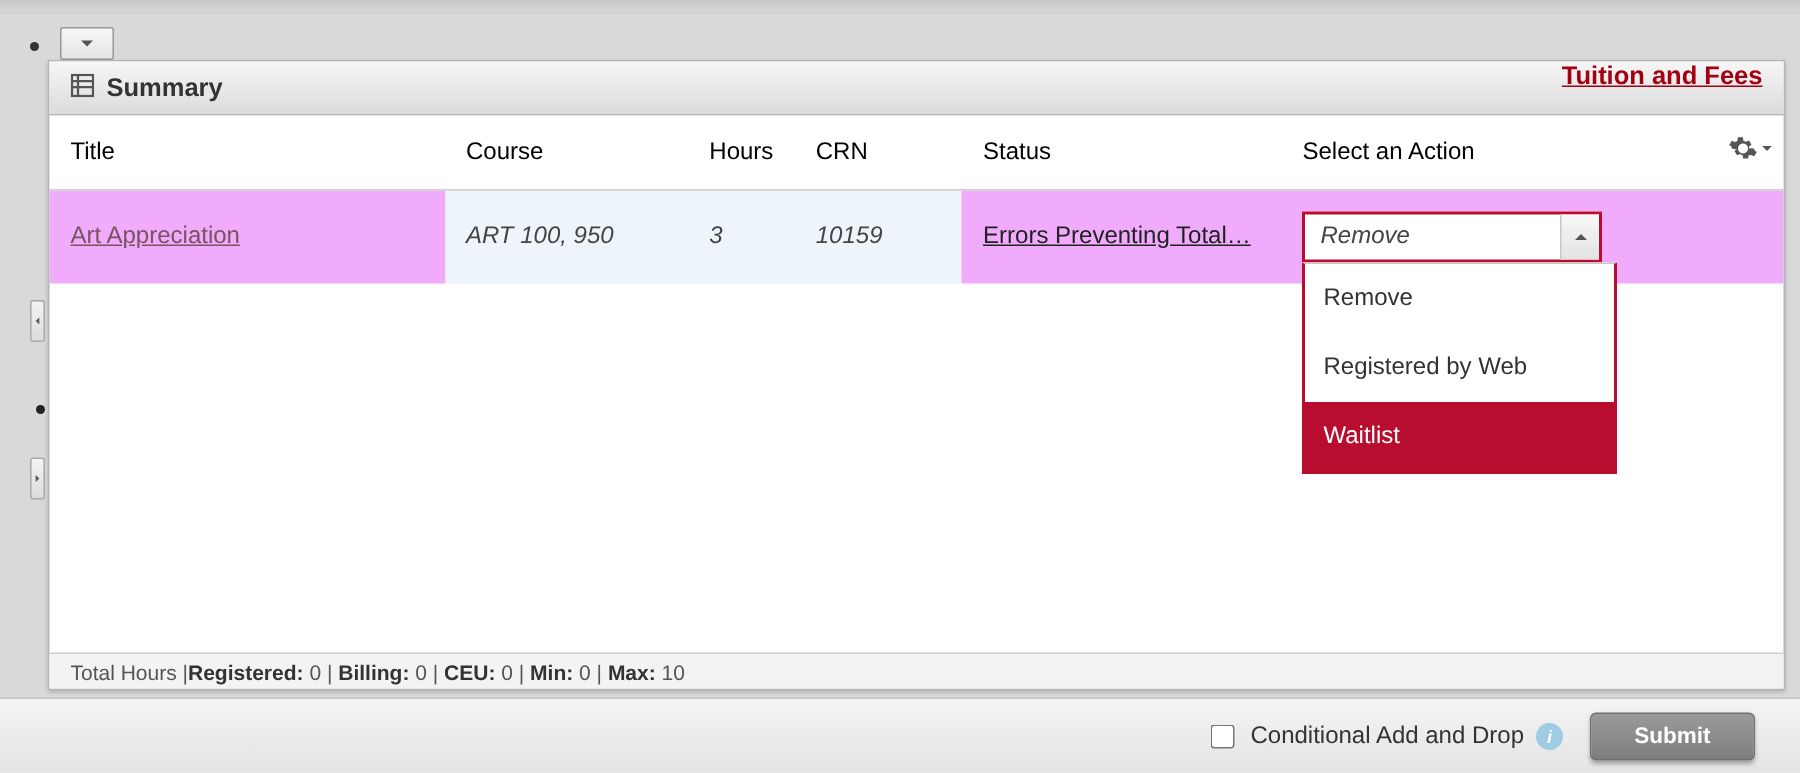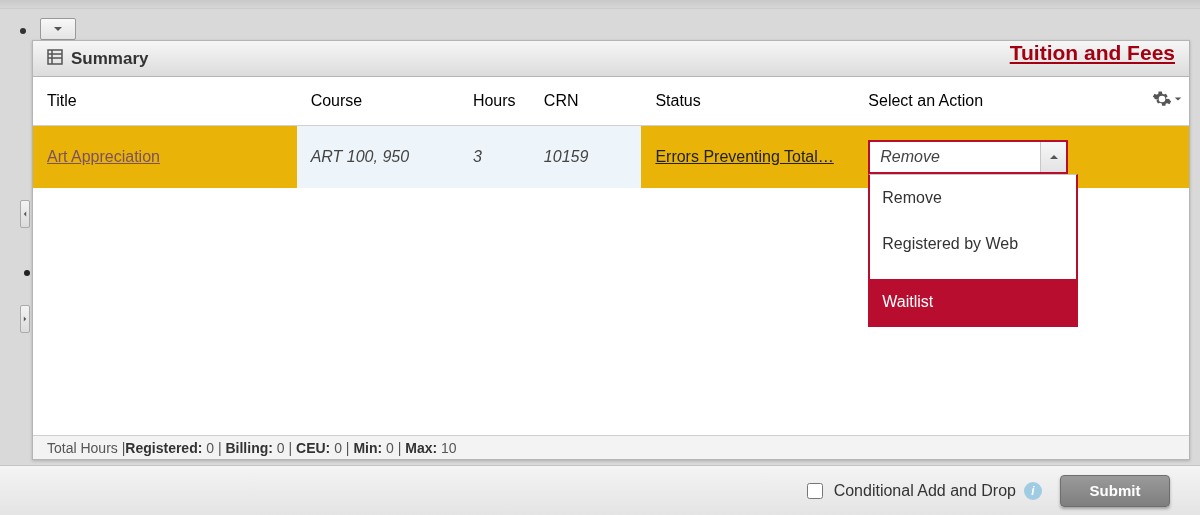--- a/index.html
+++ b/index.html
@@ -20,44 +20,44 @@
   .ghandle svg{ width:6px;height:10px; fill:#555;}
   .gdot { position:absolute; left:24px; width:6px; height:6px; background:#222; border-radius:50%; }
 
   
   .panel { position:absolute; left:32px; right:10px; top:40px; bottom:55px; background:#fff; border:1px solid #b5b5b5; box-shadow:0 1px 3px rgba(0,0,0,.2); display:flex; flex-direction:column; }
 
   .panel-header { height:36px; background:linear-gradient(#f6f6f6,#dcdcdc); border-bottom:1px solid #b5b5b5; display:flex; padding:0 14px; justify-content:space-between; }
   .panel-header-left { display:flex; align-items:center; gap:8px; }
   .panel-header-left svg { width:16px; height:16px; fill:none; stroke:#555; stroke-width:1.5;}
   .panel-title { font-weight:bold; color:#333; font-size:17px;}
-  .tuition-link { color:#a30012; font-weight:bold; font-size:21px;}
+  .tuition-link { color:#a30012; font-weight:bold; font-size:17px;}
 
   
   .tbl { width:100%; border-collapse:collapse; table-layout:fixed; }
   .tbl th { text-align:left; font-weight:normal; font-size:16px; color:#000000; padding:12px 14px; background:#fff; border-bottom:1px solid #d0d0d0; }
   .tbl td { padding:14px 14px; font-size:16px; vertical-align:middle; }
-  .row-error td { background:#eab308; }
+  .row-error td { background:#f0abfc; }
   .row-error td.alt { background:#eef5fa; }
   .title-link { color:#7a5260; text-decoration:underline;}
   .italic { font-style:italic; color:#444;}
   .status-link { color:#222; text-decoration:underline; }
   .gearcell { text-align:right; padding-right:10px !important;}
   .gearbtn svg { width:20px; height:20px; fill:#555; }
   .gearbtn { cursor:pointer; display:inline-flex; align-items:center; gap:2px;}
 
   
   .action-wrap { position:relative; }
   .action-select { width:200px; height:34px; border:2px solid #b90d2f; background:#fff; display:flex; align-items:center; justify-content:space-between; padding:0 0 0 10px; cursor:pointer;}
   .action-select .sel-text { font-style:italic; color:#444; font-size:16px;}
   .action-select .sel-btn { width:26px; height:100%; border-left:1px solid #c7c7c7; background:linear-gradient(#f7f7f7,#e3e3e3); display:flex; align-items:center; justify-content:center;}
   .action-select .sel-btn svg{ width:10px;height:10px; fill:#555;}
   .dropdown { position:absolute; top:34px; left:0; width:210px; border:2px solid #b90d2f; border-top:1px solid #c7c7c7; background:#fff; z-index:10;}
   .dropdown .opt { padding:14px 12px; font-size:16px; color:#333; cursor:pointer;}
-  .dropdown .opt.sel { background:#b90d2f; color:#fff;margin-top:12px; }
+  .dropdown .opt.sel { background:#b90d2f; color:#fff; }
 
   
   .tblwrap { flex:1 1 auto; overflow:hidden; position:relative; }
 
   
   .panel-footer { height:24px; border-top:1px solid #cfcfcf; background:#f3f3f3; display:flex; align-items:center; padding:0 14px; font-size:14px; color:#555;margin-top:16px;}
   .panel-footer b { color:#333; }
 
   
   .bottombar { position:absolute; left:0; right:0; bottom:0; height:50px; background:linear-gradient(#f4f4f4,#e4e4e4); border-top:1px solid #c5c5c5; display:flex; align-items:center; justify-content:flex-end; padding:0 30px; gap:18px;}

